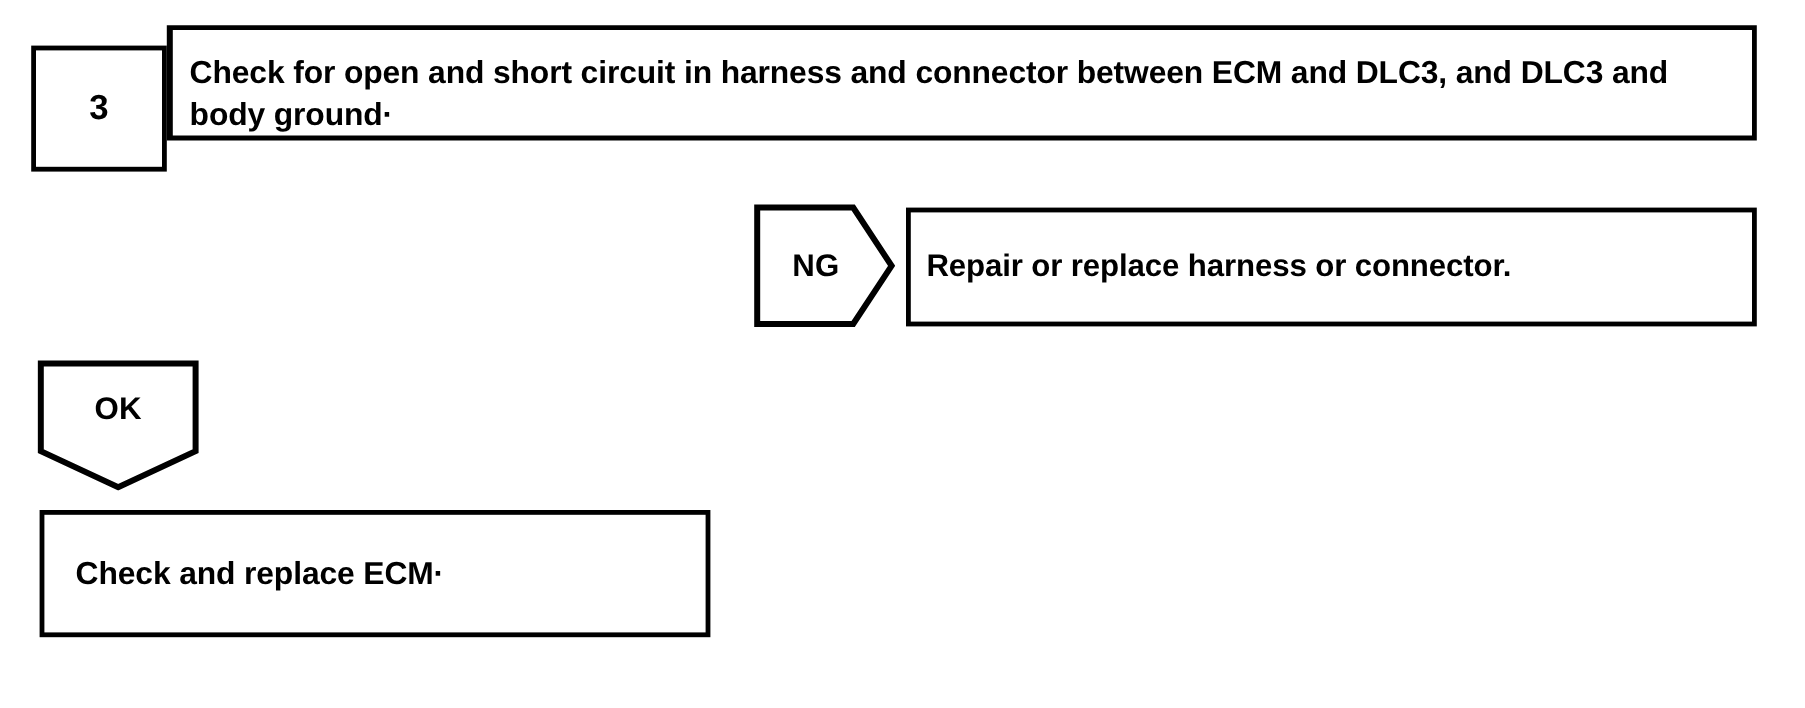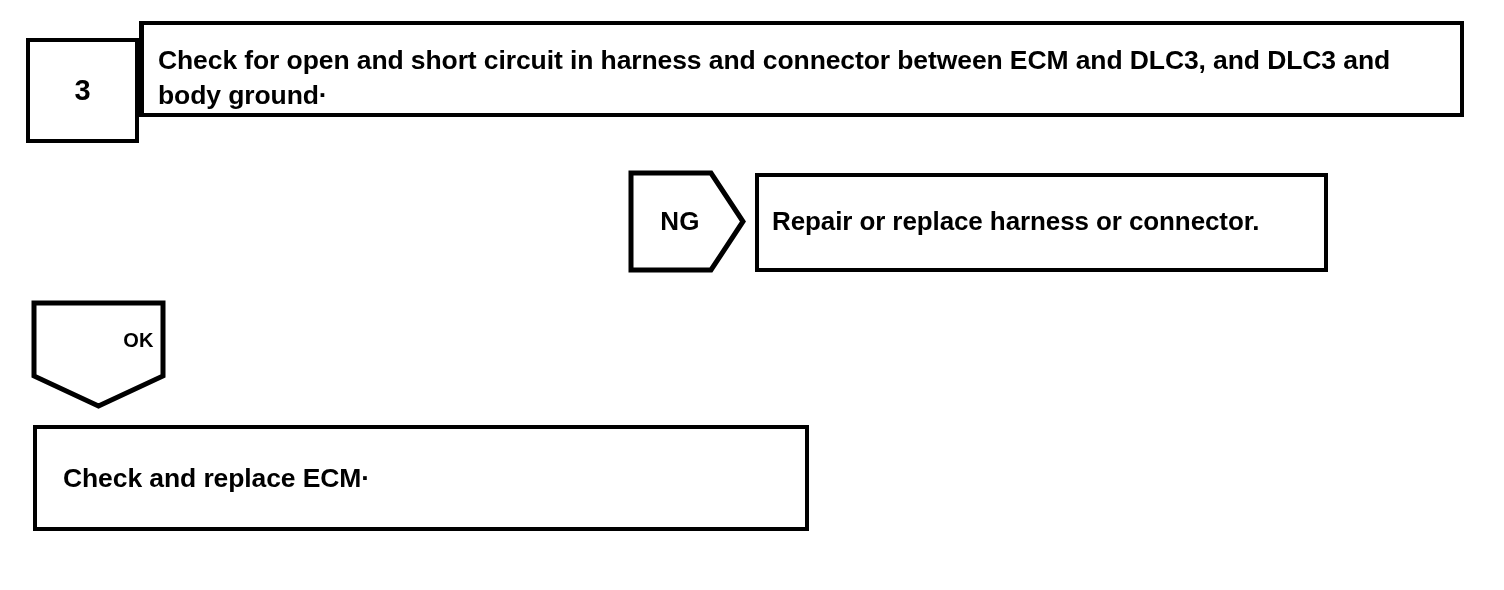--- a/index.html
+++ b/index.html
@@ -84,21 +84,21 @@
     justify-content: center;
     font-size: 26px;
     font-weight: bold;
     letter-spacing: 0.3px;
   }
 
   .ng-result-box {
     position: absolute;
     left: 755px;
     top: 173px;
-    width: 573px;
+    width: 709px;
     height: 99px;
     border: 4px solid #000;
     box-sizing: border-box;
   }
   .ng-result-text {
     position: absolute;
     left: 13px;
     top: 29px;
     font-size: 26px;
     font-weight: bold;
@@ -120,31 +120,30 @@
   }
   .ok-label {
     position: absolute;
     left: 31px;
     top: 300px;
     width: 135px;
     height: 80px;
     display: flex;
     align-items: center;
     justify-content: center;
-    font-size: 20px;
+    font-size: 26px;
     font-weight: bold;
     letter-spacing: 0.3px;
-    margin-left: 40px;
   }
 
   .final-box {
     position: absolute;
     left: 33px;
     top: 425px;
-    width: 776px;
+    width: 559px;
     height: 106px;
     border: 4px solid #000;
     box-sizing: border-box;
   }
   .final-text {
     position: absolute;
     left: 26px;
     top: 34px;
     font-size: 26.5px;
     font-weight: bold;

